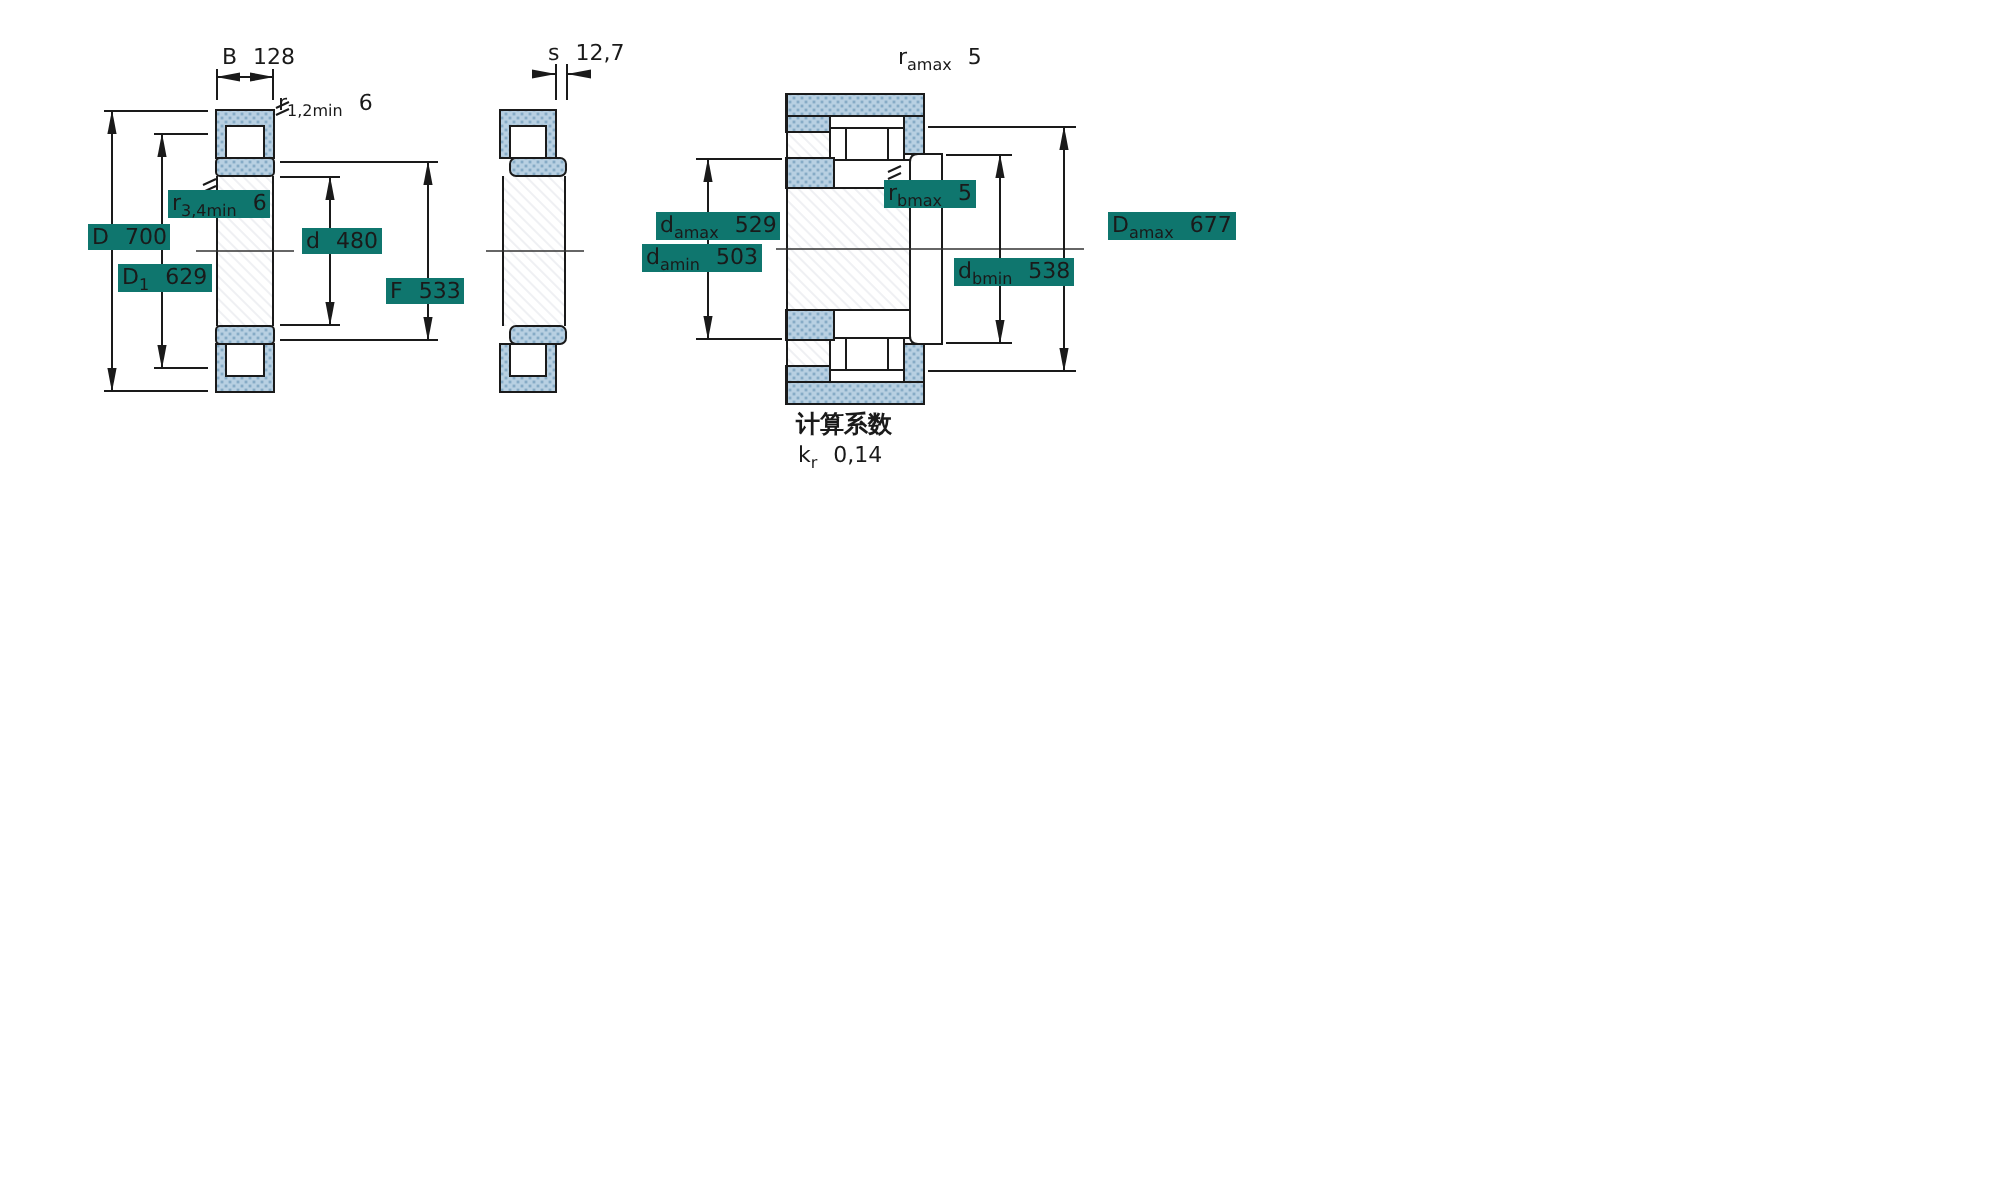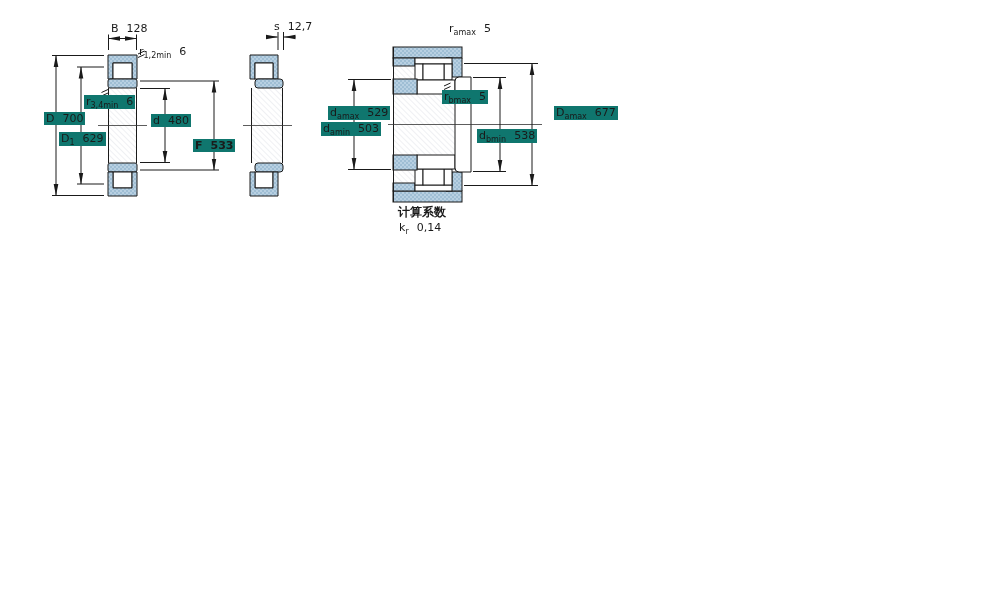--- a/index.html
+++ b/index.html
@@ -127,21 +127,21 @@
 <div class="lbl" style="left:139px;top:45px;"><span class="base">r</span><span class="sub">1,2min</span><span class="val">6</span></div>
 
 <div class="lbl bg" style="left:84px;top:95px;"><span class="base">r</span><span class="sub">3,4min</span><span class="val">6</span></div>
 
 <div class="lbl bg" style="left:44px;top:112px;"><span class="base">D</span><span class="val">700</span></div>
 
 <div class="lbl bg" style="left:59px;top:132px;"><span class="base">D</span><span class="sub">1</span><span class="val">629</span></div>
 
 <div class="lbl bg" style="left:151px;top:114px;"><span class="base">d</span><span class="val">480</span></div>
 
-<div class="lbl bg" style="left:193px;top:139px;font-weight:bold;"><span class="base">F</span><span class="val">533</span></div>
+<div class="lbl bg" style="left:193px;top:139px;"><span class="base">F</span><span class="val">533</span></div>
 
 <div class="lbl" style="left:274px;top:20px;"><span class="base">s</span><span class="val">12,7</span></div>
 
 <div class="lbl" style="left:449px;top:22px;"><span class="base">r</span><span class="sub">amax</span><span class="val">5</span></div>
 
 <div class="lbl bg" style="left:442px;top:90px;"><span class="base">r</span><span class="sub">bmax</span><span class="val">5</span></div>
 
 <div class="lbl bg" style="left:328px;top:106px;"><span class="base">d</span><span class="sub">amax</span><span class="val">529</span></div>
 
 <div class="lbl bg" style="left:321px;top:122px;"><span class="base">d</span><span class="sub">amin</span><span class="val">503</span></div>

